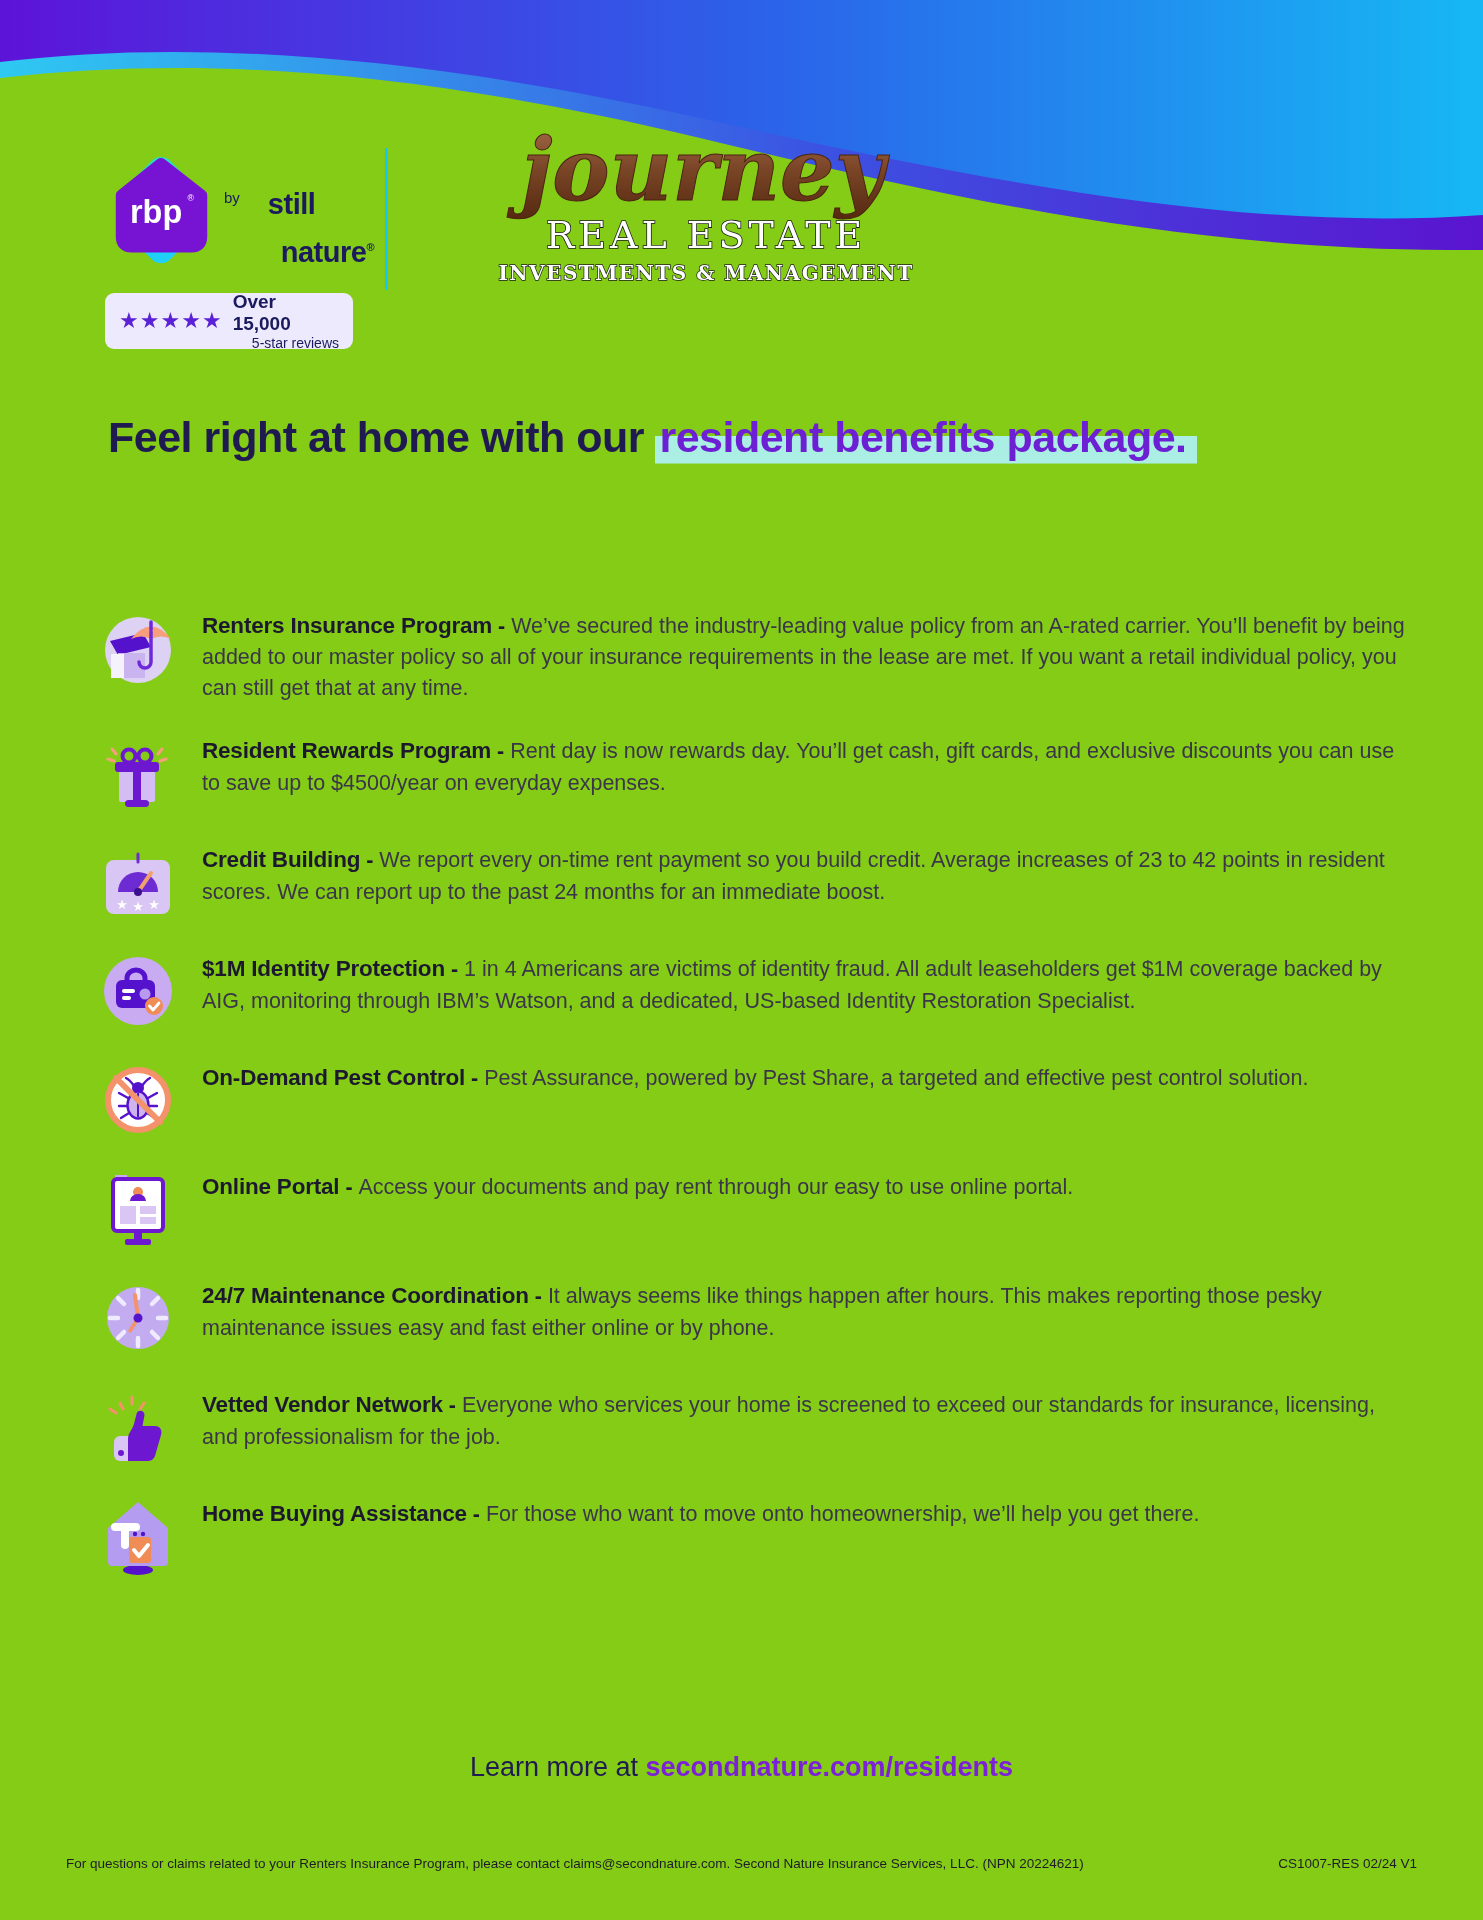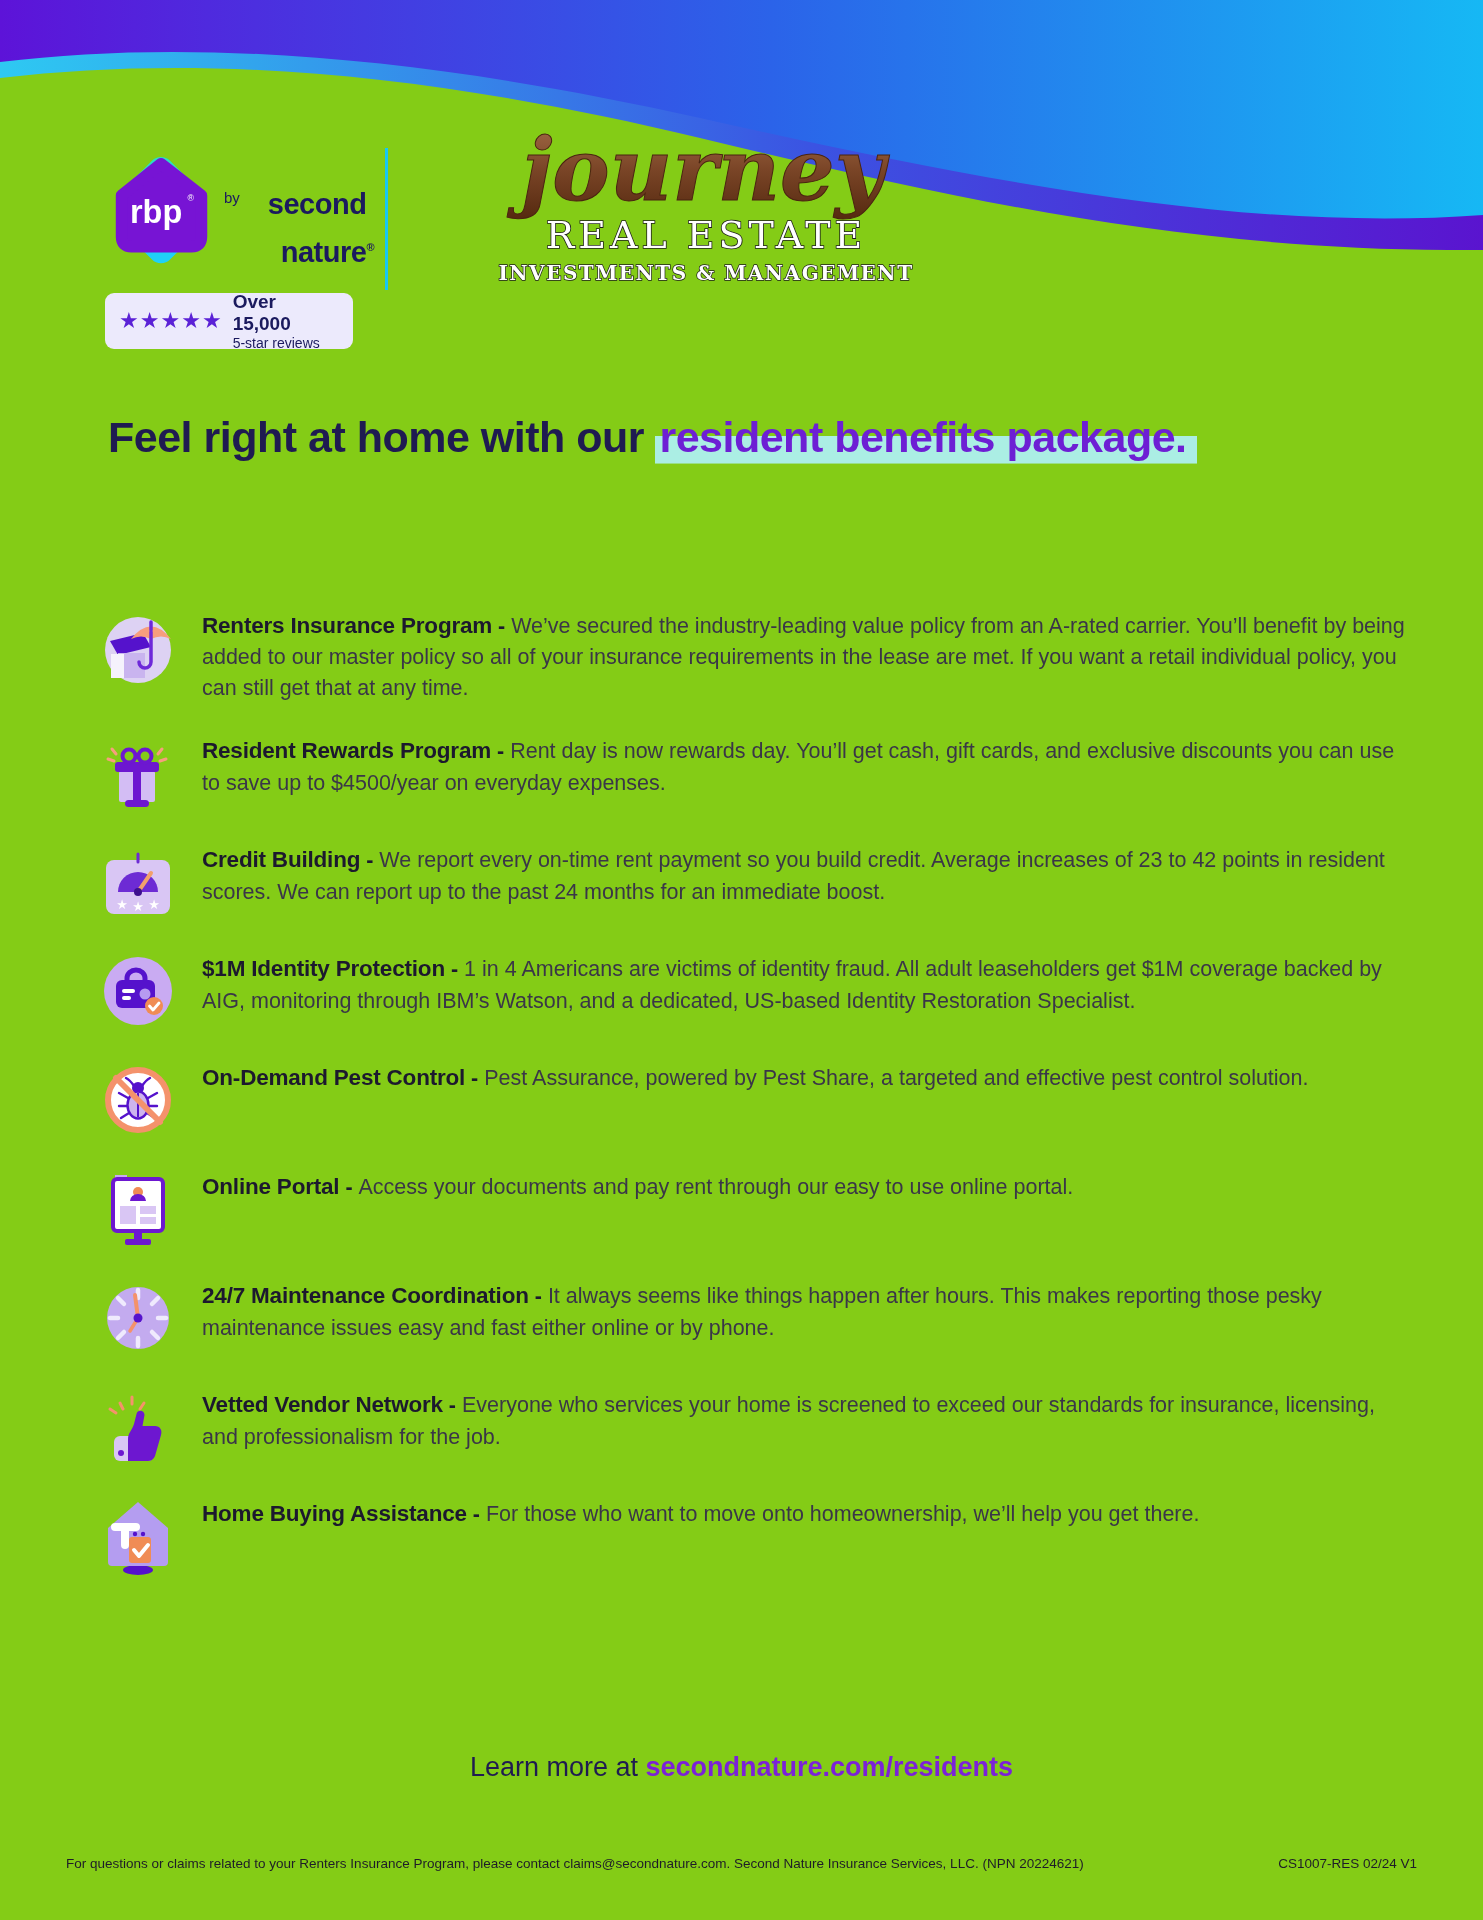--- a/index.html
+++ b/index.html
@@ -17,21 +17,21 @@
   .sn-word { font-size:29px; font-weight:800; letter-spacing:-0.5px; display:block; }
   .sn-word.second { margin-left:24px; display:inline; }
   .sn-word.nature { text-align:right; margin-top:19px; }
   .reg { font-size:11px; vertical-align:super; }
 
   .reviews-badge { position:absolute; left:105px; top:293px; width:248px; height:56px;
     background:#eceafc; border-radius:9px; display:flex; align-items:center; padding:0 14px; gap:10px; }
   .stars { color:#5b21d6; font-size:22px; letter-spacing:1px; line-height:1; }
   .reviews-text { color:#1b1a5e; line-height:1.15; }
   .reviews-line1 { font-size:19px; font-weight:700; }
-  .reviews-line2 { font-size:14px; font-weight:400; }
+  .reviews-line2 { font-size:14px; font-weight:400;text-align:right; }
 
   .logo-divider { position:absolute; left:385px; top:148px; width:3px; height:142px; background:#15c8f5; }
 
   .journey-logo { position:absolute; left:438px; top:122px; width:530px; height:178px; }
 
   
   .title { position:absolute; left:108px; top:412px; right:50px; font-size:43px; line-height:1.2; }
   .title .plain { color:#1f1b51; font-weight:600; letter-spacing:-0.5px; }
   .title .hl { color:#6d1fd4; font-weight:800; letter-spacing:-0.5px;
     background-image:linear-gradient(#abeee4,#abeee4); background-repeat:no-repeat;
@@ -78,21 +78,21 @@
   </svg>
 
   <svg class="rbp-emblem" viewBox="0 0 120 142">
     <rect x="29" y="14" width="60" height="60" rx="13" transform="rotate(45 59 44)" fill="#2bdec4"></rect>
     <rect x="29" y="48" width="60" height="60" rx="13" transform="rotate(45 59 78)" fill="#1fd1f7"></rect>
     <path d="M59,14 L100,46 V88 q0,10 -10,10 H29 q-10,0 -10,-10 V46 Z" fill="#7714d4" stroke="#7714d4" stroke-width="12" stroke-linejoin="round"></path>
     <text x="54" y="74" font-size="33" font-weight="bold" fill="#ffffff" text-anchor="middle" font-family="Liberation Sans, sans-serif">rbp</text>
     <text x="86" y="52" font-size="9" fill="#ffffff" font-family="Liberation Sans, sans-serif">®</text>
   </svg>
   <div class="sn-text">
-    <div><span class="sn-by">by</span><span class="sn-word second">second</span></div>
+    <div><span class="sn-by">by</span><span class="sn-word second">still</span></div>
     <span class="sn-word nature"><span>nature</span><span class="reg">®</span></span>
   </div>
 
   <div class="reviews-badge">
     <span class="stars">★★★★★</span>
     <span class="reviews-text">
       <span class="reviews-line1" style="display:block;">Over 15,000</span>
       <span class="reviews-line2" style="display:block;">5-star reviews</span>
     </span>
   </div>

